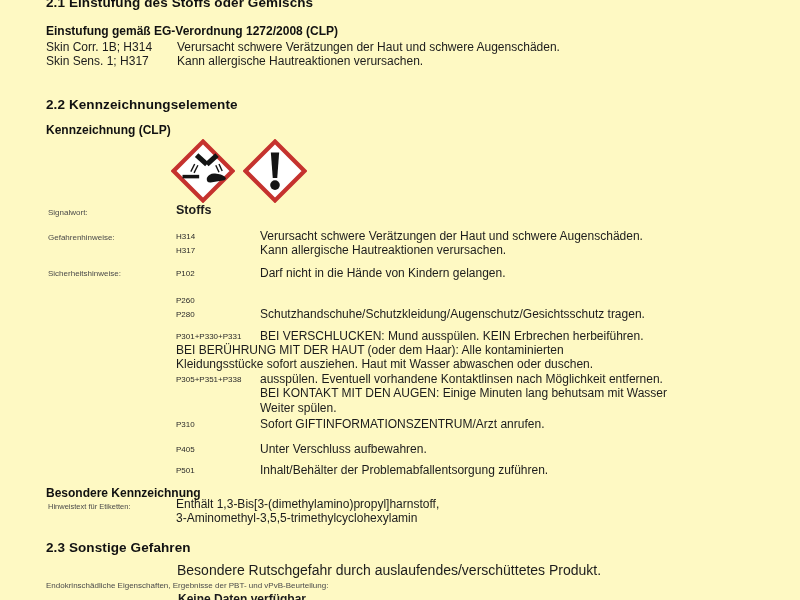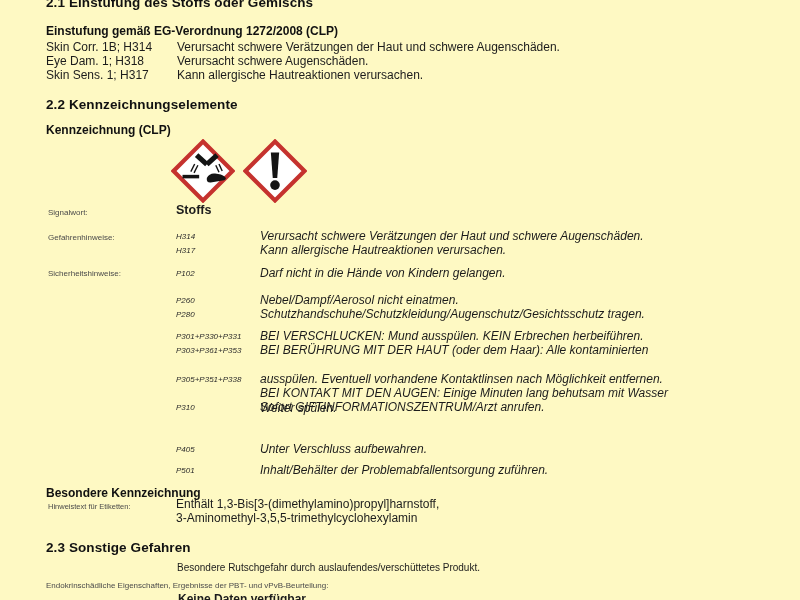--- a/index.html
+++ b/index.html
@@ -19,49 +19,45 @@
   }
   .lab {
     left:48px; font-size:8px; color:#4a4a4a; white-space:nowrap;
   }
   .tiny-lab { font-size:7.5px; color:#4a4a4a; white-space:nowrap; }
   
   .cls-row { display:flex; line-height:14.2px; }
   .cls-code { width:131px; flex:0 0 131px; font-size:12px; white-space:nowrap; }
   .cls-text { font-size:12px; white-space:nowrap; }
   
-  .prow { position:absolute; left:176px; display:flex; width:575px;font-style:italic; }
+  .prow { position:absolute; left:176px; display:flex; width:575px; }
   .pcode {
     width:84px; flex:0 0 84px; font-size:8px; color:#2a2a2a;
     padding-top:3px; white-space:nowrap;
   }
   .ptext { font-size:12px; line-height:14.4px; }
   .pline { display:block; white-space:nowrap; }
   .sig-val { font-size:12.5px; font-weight:bold; white-space:nowrap; }
   .picto-wrap { display:flex; gap:8px; }
   .picto { width:64px; height:64px; display:block; }
-  .stmt { font-size:10px; white-space:nowrap; }
+  .stmt { font-size:14px; white-space:nowrap; }
   .bold-clip { font-size:12px; font-weight:bold; white-space:nowrap; }
 </style>
 </head>
 <body>
 
 <div class="page">
 
   <div class="abs h" style="top:-5px">2.1 Einstufung des Stoffs oder Gemischs</div>
   <div class="abs subh" style="top:24px">Einstufung gemäß EG-Verordnung 1272/2008 (CLP)</div>
 
   <div class="abs" style="top:40px; left:46px">
     <div class="cls-row">
       <span class="cls-code">Skin Corr. 1B; H314</span>
       <span class="cls-text">Verursacht schwere Verätzungen der Haut und schwere Augenschäden.</span>
-    </div>
-    <div class="cls-row">
-      <span class="cls-code">Eye Dam. 1; H318</span>
-      <span class="cls-text">Verursacht schwere Augenschäden.</span>
     </div>
     <div class="cls-row">
       <span class="cls-code">Skin Sens. 1; H317</span>
       <span class="cls-text">Kann allergische Hautreaktionen verursachen.</span>
     </div>
   </div>
 
   <div class="abs h" style="top:97px">2.2 Kennzeichnungselemente</div>
   <div class="abs subh" style="top:123px">Kennzeichnung (CLP)</div>
 
@@ -110,51 +106,48 @@
   <div class="abs lab" style="top:269px">Sicherheitshinweise:</div>
 
   <div class="prow" style="top:266px">
     <span class="pcode">P102</span>
     <span class="ptext">
         <span class="pline">Darf nicht in die Hände von Kindern gelangen.</span>
       </span>
   </div>
   <div class="prow" style="top:293px">
     <span class="pcode">P260</span>
-    <span class="ptext">
-        <span class="pline">Nebel/Dampf/Aerosol nicht einatmen.</span>
-      </span>
   </div>
   <div class="prow" style="top:307px">
     <span class="pcode">P280</span>
     <span class="ptext">
         <span class="pline">Schutzhandschuhe/Schutzkleidung/Augenschutz/Gesichtsschutz tragen.</span>
       </span>
   </div>
   <div class="prow" style="top:329px">
     <span class="pcode">P301+P330+P331</span>
     <span class="ptext">
         <span class="pline">BEI VERSCHLUCKEN: Mund ausspülen. KEIN Erbrechen herbeiführen.</span>
       </span>
   </div>
   <div class="prow" style="top:343px">
-    <span class="pcode">P303+P361+P353</span>
     <span class="ptext">
       <span class="pline">BEI BERÜHRUNG MIT DER HAUT (oder dem Haar): Alle kontaminierten</span>
+      <span class="pline">Kleidungsstücke sofort ausziehen. Haut mit Wasser abwaschen oder duschen.</span>
     </span>
   </div>
   <div class="prow" style="top:372px">
     <span class="pcode">P305+P351+P338</span>
     <span class="ptext">
       <span class="pline">ausspülen. Eventuell vorhandene Kontaktlinsen nach Möglichkeit entfernen.</span>
       <span class="pline">BEI KONTAKT MIT DEN AUGEN: Einige Minuten lang behutsam mit Wasser</span>
       <span class="pline">Weiter spülen.</span>
     </span>
   </div>
-  <div class="prow" style="top:400px">
+  <div class="prow" style="top:417px">
     <span class="pcode">P310</span>
     <span class="ptext">
         <span class="pline">Sofort GIFTINFORMATIONSZENTRUM/Arzt anrufen.</span>
       </span>
   </div>
   <div class="prow" style="top:442px">
     <span class="pcode">P405</span>
     <span class="ptext">
         <span class="pline">Unter Verschluss aufbewahren.</span>
       </span>

